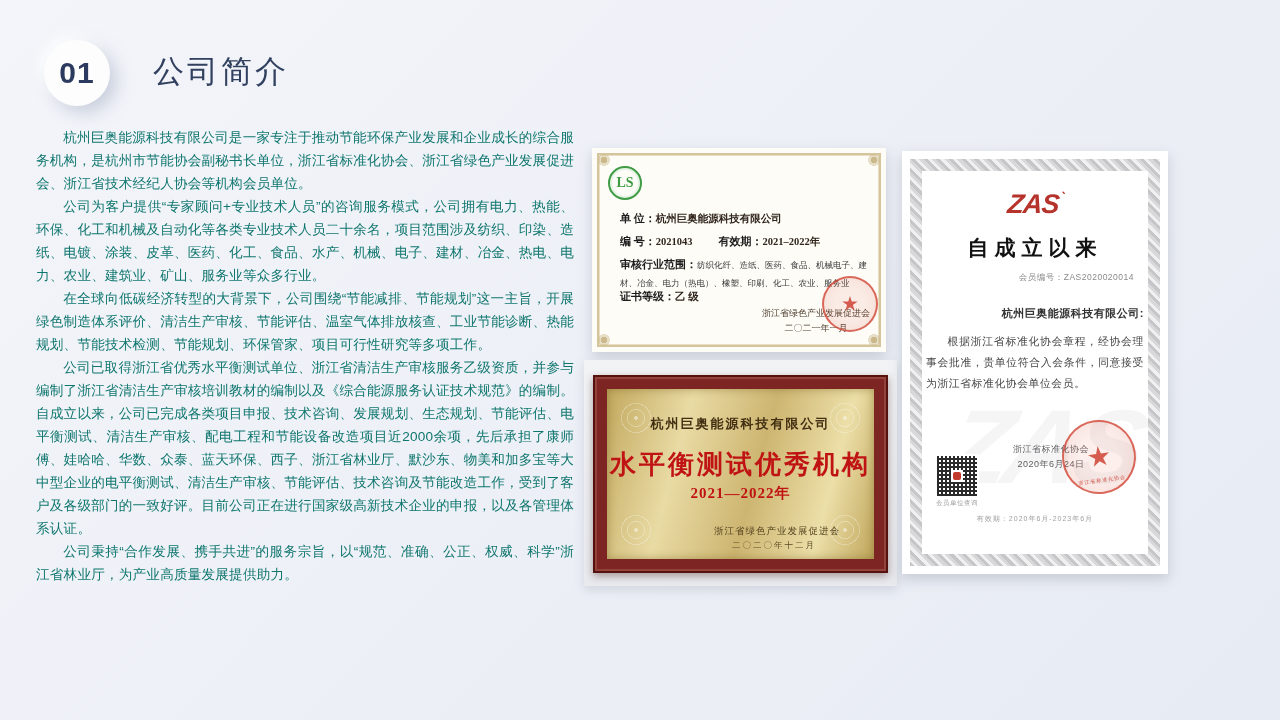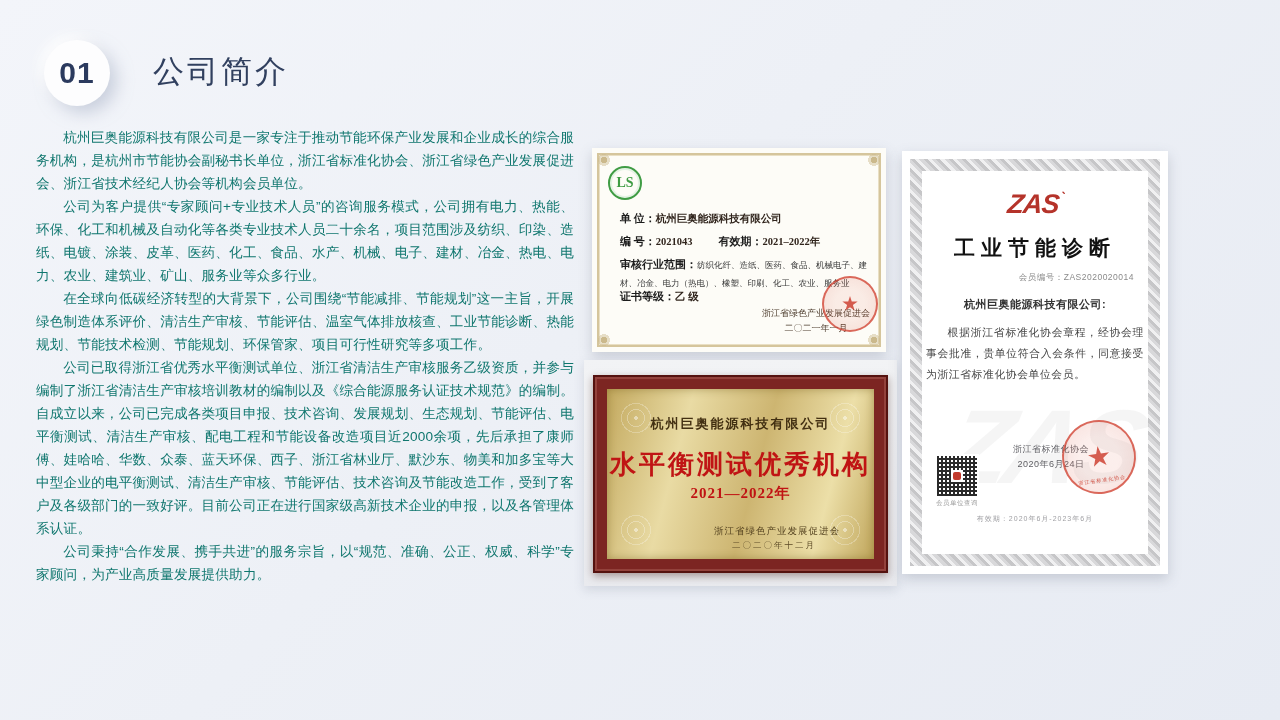--- a/index.html
+++ b/index.html
@@ -119,21 +119,21 @@
     border-image:repeating-linear-gradient(45deg,#c6c6c8 0 3px,#f0f0f1 3px 6px,#d8d8da 6px 9px) 12;
   }
   .cert3 .content{position:absolute;inset:24px;text-align:center;}
   .zas-logo{
     margin-top:14px;font-size:27px;font-weight:bold;font-style:italic;color:#b5332a;
     letter-spacing:-1px;transform:skewX(-6deg);font-family:"Liberation Sans",sans-serif;
   }
   .zas-logo .tick{font-size:14px;vertical-align:top;}
   .cert3-title{margin-top:14px;font-size:21px;font-weight:bold;color:#111;letter-spacing:6px;}
   .member-no{margin-top:10px;margin-right:10px;text-align:right;font-size:8.5px;color:#8a8a8a;letter-spacing:.5px;}
-  .addressee{margin-top:13px;text-align:center;font-size:11px;font-weight:bold;color:#333;letter-spacing:.5px;}
+  .addressee{margin-top:22px;text-align:right;font-size:11px;font-weight:bold;color:#333;letter-spacing:.5px;}
   .cert3-body{
     margin-top:10px;text-align:justify;text-indent:2em;
     font-size:10.8px;line-height:21px;color:#454545;letter-spacing:.6px;
   }
   .watermark{
     position:absolute;left:-12px;top:212px;width:260px;text-align:center;
     font-size:105px;font-weight:bold;font-style:italic;color:rgba(110,110,115,.07);
     letter-spacing:-6px;transform:skewX(-12deg);pointer-events:none;
   }
   .qr-wrap{position:absolute;left:8px;bottom:42px;width:46px;text-align:center;}
@@ -166,21 +166,21 @@
   <div class="badge">
     <span>01</span>
   </div>
   <h1 class="page-title">公司简介</h1>
 
   <div class="intro">
     <p>杭州巨奥能源科技有限公司是一家专注于推动节能环保产业发展和企业成长的综合服务机构，是杭州市节能协会副秘书长单位，浙江省标准化协会、浙江省绿色产业发展促进会、浙江省技术经纪人协会等机构会员单位。</p>
     <p>公司为客户提供“专家顾问+专业技术人员”的咨询服务模式，公司拥有电力、热能、环保、化工和机械及自动化等各类专业技术人员二十余名，项目范围涉及纺织、印染、造纸、电镀、涂装、皮革、医药、化工、食品、水产、机械、电子、建材、冶金、热电、电力、农业、建筑业、矿山、服务业等众多行业。</p>
     <p>在全球向低碳经济转型的大背景下，公司围绕“节能减排、节能规划”这一主旨，开展绿色制造体系评价、清洁生产审核、节能评估、温室气体排放核查、工业节能诊断、热能规划、节能技术检测、节能规划、环保管家、项目可行性研究等多项工作。</p>
     <p>公司已取得浙江省优秀水平衡测试单位、浙江省清洁生产审核服务乙级资质，并参与编制了浙江省清洁生产审核培训教材的编制以及《综合能源服务认证技术规范》的编制。自成立以来，公司已完成各类项目申报、技术咨询、发展规划、生态规划、节能评估、电平衡测试、清洁生产审核、配电工程和节能设备改造项目近2000余项，先后承担了康师傅、娃哈哈、华数、众泰、蓝天环保、西子、浙江省林业厅、默沙东、物美和加多宝等大中型企业的电平衡测试、清洁生产审核、节能评估、技术咨询及节能改造工作，受到了客户及各级部门的一致好评。目前公司正在进行国家级高新技术企业的申报，以及各管理体系认证。</p>
-    <p>公司秉持“合作发展、携手共进”的服务宗旨，以“规范、准确、公正、权威、科学”专家顾问，为产业高质量发展提供助力。</p>
+    <p>公司秉持“合作发展、携手共进”的服务宗旨，以“规范、准确、公正、权威、科学”浙江省林业厅，为产业高质量发展提供助力。</p>
   </div>
 
   <div class="cert1">
     <div class="inner"></div>
     <div class="corner c-tl"></div>
     <div class="corner c-tr"></div>
     <div class="corner c-bl"></div>
     <div class="corner c-br"></div>
 
     <div class="cert1-head">
@@ -227,21 +227,21 @@
         <div class="plate-issuer">浙江省绿色产业发展促进会</div>
         <div class="plate-date">二〇二〇年十二月</div>
       </div>
     </div>
   </div>
 
   <div class="cert3">
     <div class="rope"></div>
     <div class="content">
       <div class="zas-logo"><span>ZAS</span><span class="tick">ˋ</span></div>
-      <div class="cert3-title">工业节能诊断</div>
+      <div class="cert3-title">自成立以来</div>
       <div class="member-no">会员编号：ZAS2020020014</div>
       <div class="addressee">杭州巨奥能源科技有限公司:</div>
       <div class="cert3-body">根据浙江省标准化协会章程，经协会理事会批准，贵单位符合入会条件，同意接受为浙江省标准化协会单位会员。</div>
 
       <div class="watermark">ZAS</div>
 
       <div class="qr-wrap">
         <div class="qr">
             <div class="dot">
               <i></i>

